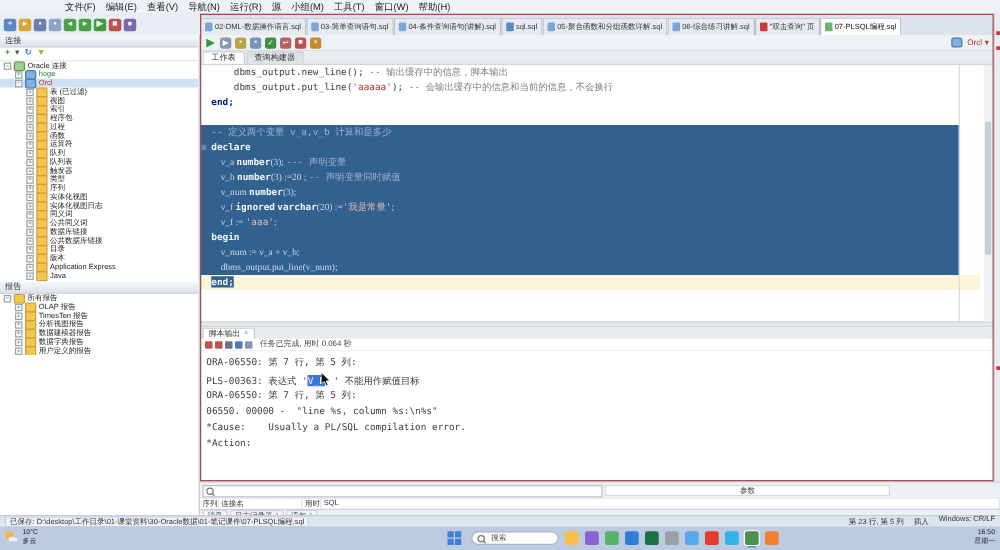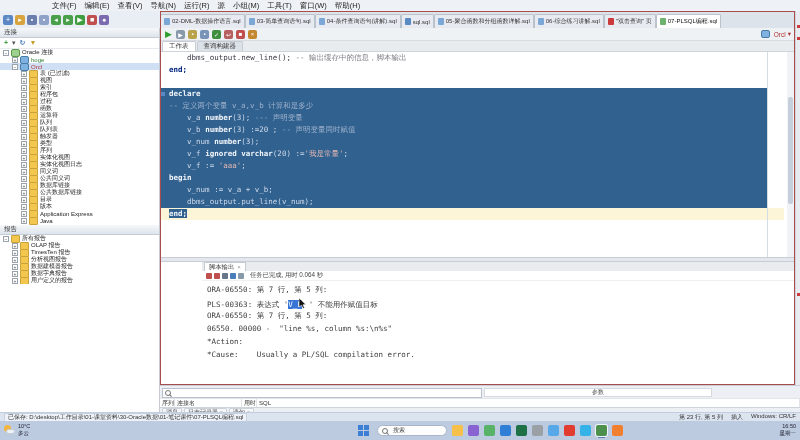--- a/index.html
+++ b/index.html
@@ -66,26 +66,26 @@
   .code-line.sel{background:#31618f;}
   .code-line.cur{background:#fdf5d8;width:624px;}
   .gmark{position:absolute;left:1px;top:4px;width:4px;height:4px;background:#5b87c5;}
   .cl-in{display:inline;}
   .cur .cl-in{background:#31618f;}
   .c-kw{color:#00247d;font-weight:bold;}
   .c-id{color:#3a3a46;}
   .c-com{color:#7b7b83;}
   .c-str{color:#b3342e;}
   .sel .c-kw,.cur .c-kw{color:#f2f6fb;}
-  .sel .c-id{color:#cdd9ea;}
+  .sel .c-id{color:#cdd9ea;font-family:Liberation Serif, serif;}
   .sel .c-com{color:#9db1cc;}
   .sel .c-str{color:#e2b8b4;}
   .splitter{height:3px;background:#e4e8ee;border-top:1px solid #c9ced6;border-bottom:1px solid #c9ced6;flex:0 0 3px;}
   
-  .output{flex:1;display:flex;flex-direction:column;background:#fff;overflow:hidden;margin-left:42px;}
+  .output{flex:1;display:flex;flex-direction:column;background:#fff;overflow:hidden;}
   .out-tabbar{height:9px;background:#e9ecef;display:flex;align-items:flex-end;padding-left:2px;
               font-size:6.3px;flex:0 0 9px;}
   .out-tab{background:#fff;border:1px solid #c6ccd3;border-bottom:none;padding:0 4px;height:8px;
            display:flex;gap:3px;align-items:center;color:#333;}
   .out-x{color:#999;font-size:6px;}
   .out-toolbar{height:9px;display:flex;align-items:center;gap:2px;padding-left:4px;font-size:6.3px;
                color:#444;border-bottom:1px solid #eef0f2;flex:0 0 9px;}
   .oti{width:6px;height:6px;border-radius:1px;}
   .out-status{margin-left:4px;}
   .out-lines{flex:1;font-family:"DejaVu Sans Mono","Liberation Mono",monospace;font-size:7.5px;
@@ -398,24 +398,25 @@
         <span>▾</span>
       </div>
     </div>
     <div class="ws-tabs">
         <div class="wtab act">工作表</div>
         <div class="wtab">查询构建器</div>
       </div>
     <div class="code">
       <div id="code-lines">
           <div class="code-line"><span class="cl-in"><span class="c-id">    dbms_output.new_line(); </span><span class="c-com">-- 输出缓存中的信息，脚本输出</span></span></div>
+          <div class="code-line"><span class="cl-in"><span class="c-id">    dbms_output.put_line(</span><span class="c-str">'aaaaa'</span><span class="c-id">); </span><span class="c-com">-- 会输出缓存中的信息和当前的信息，不会换行</span></span></div>
           <div class="code-line"><span class="cl-in"><span class="c-kw">end;</span></span></div>
           <div class="code-line"><span class="cl-in"></span></div>
+          <div class="code-line sel"><span class="cl-in"><span class="c-com">-- 定义两个变量 v_a,v_b 计算和是多少</span></span></div>
           <div class="code-line sel"><div class="gmark"></div><span class="cl-in"><span class="c-kw">declare</span></span></div>
-          <div class="code-line sel"><span class="cl-in"><span class="c-com">-- 定义两个变量 v_a,v_b 计算和是多少</span></span></div>
           <div class="code-line sel"><span class="cl-in"><span class="c-id">    v_a </span><span class="c-kw">number</span><span class="c-id">(3); </span><span class="c-com">--- 声明变量</span></span></div>
           <div class="code-line sel"><span class="cl-in"><span class="c-id">    v_b </span><span class="c-kw">number</span><span class="c-id">(3) :=20 ; </span><span class="c-com">-- 声明变量同时赋值</span></span></div>
           <div class="code-line sel"><span class="cl-in"><span class="c-id">    v_num </span><span class="c-kw">number</span><span class="c-id">(3);</span></span></div>
           <div class="code-line sel"><span class="cl-in"><span class="c-id">    v_f </span><span class="c-kw">ignored</span><span class="c-id"> </span><span class="c-kw">varchar</span><span class="c-id">(20) :=</span><span class="c-str">'我是常量'</span><span class="c-id">;</span></span></div>
           <div class="code-line sel"><span class="cl-in"><span class="c-id">    v_f := </span><span class="c-str">'aaa'</span><span class="c-id">;</span></span></div>
           <div class="code-line sel"><span class="cl-in"><span class="c-kw">begin</span></span></div>
           <div class="code-line sel"><span class="cl-in"><span class="c-id">    v_num := v_a + v_b;</span></span></div>
           <div class="code-line sel"><span class="cl-in"><span class="c-id">    dbms_output.put_line(v_num);</span></span></div>
           <div class="code-line cur"><span class="cl-in"><span class="c-kw">end;</span></span></div>
         </div>
@@ -440,22 +441,22 @@
           <div class="oti" style="background: rgb(136, 153, 170);"></div>
           <span class="out-status" style="order:99">任务已完成, 用时 0.064 秒</span>
       </div>
       <div class="out-lines">
           <div class="out-line">ORA-06550: 第 7 行, 第 5 列:</div>
           <div class="out-line"><span>PLS-00363: 表达式 '</span><span class="ohl">V_F</span><svg width="7" height="11" class="mcur">
               <path d="M0,0 L0,9 L2.5,7.2 L4,10.5 L5.5,9.8 L4,6.8 L6.8,6.5 Z" fill="#111" stroke="#fff" stroke-width="0.6"></path>
             </svg><span>' 不能用作赋值目标</span></div>
           <div class="out-line">ORA-06550: 第 7 行, 第 5 列:</div>
           <div class="out-line">06550. 00000 -  "line %s, column %s:\n%s"</div>
+          <div class="out-line">*Cause:    Usually a PL/SQL compilation error.</div>
           <div class="out-line">*Action:</div>
-          <div class="out-line">*Cause:    Usually a PL/SQL compilation error.</div>
         </div>
     </div>
   </div>
   <div class="redframe"></div>
 
   <div class="ruler">
     <div class="rmark" style="top:14px"></div>
     <div class="rmark" style="top:26px"></div>
     <div class="rmark" style="top:282px"></div>
   </div>

